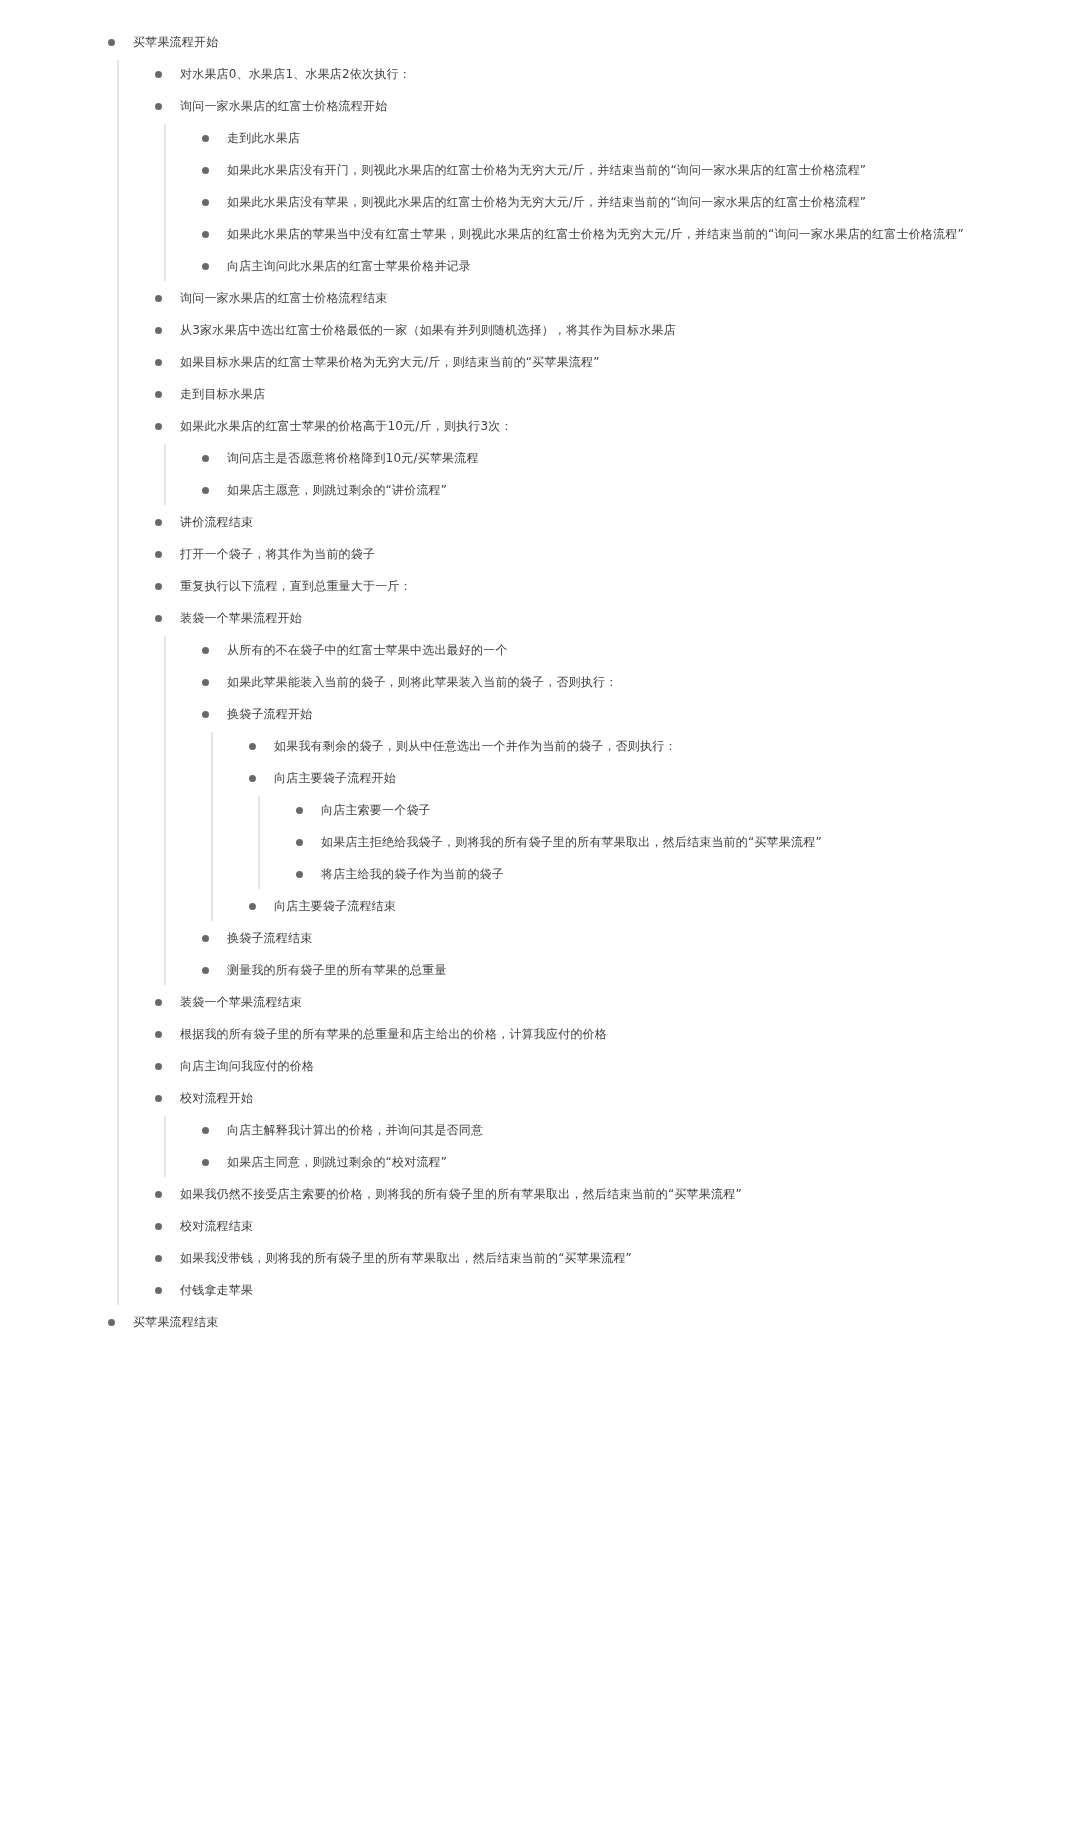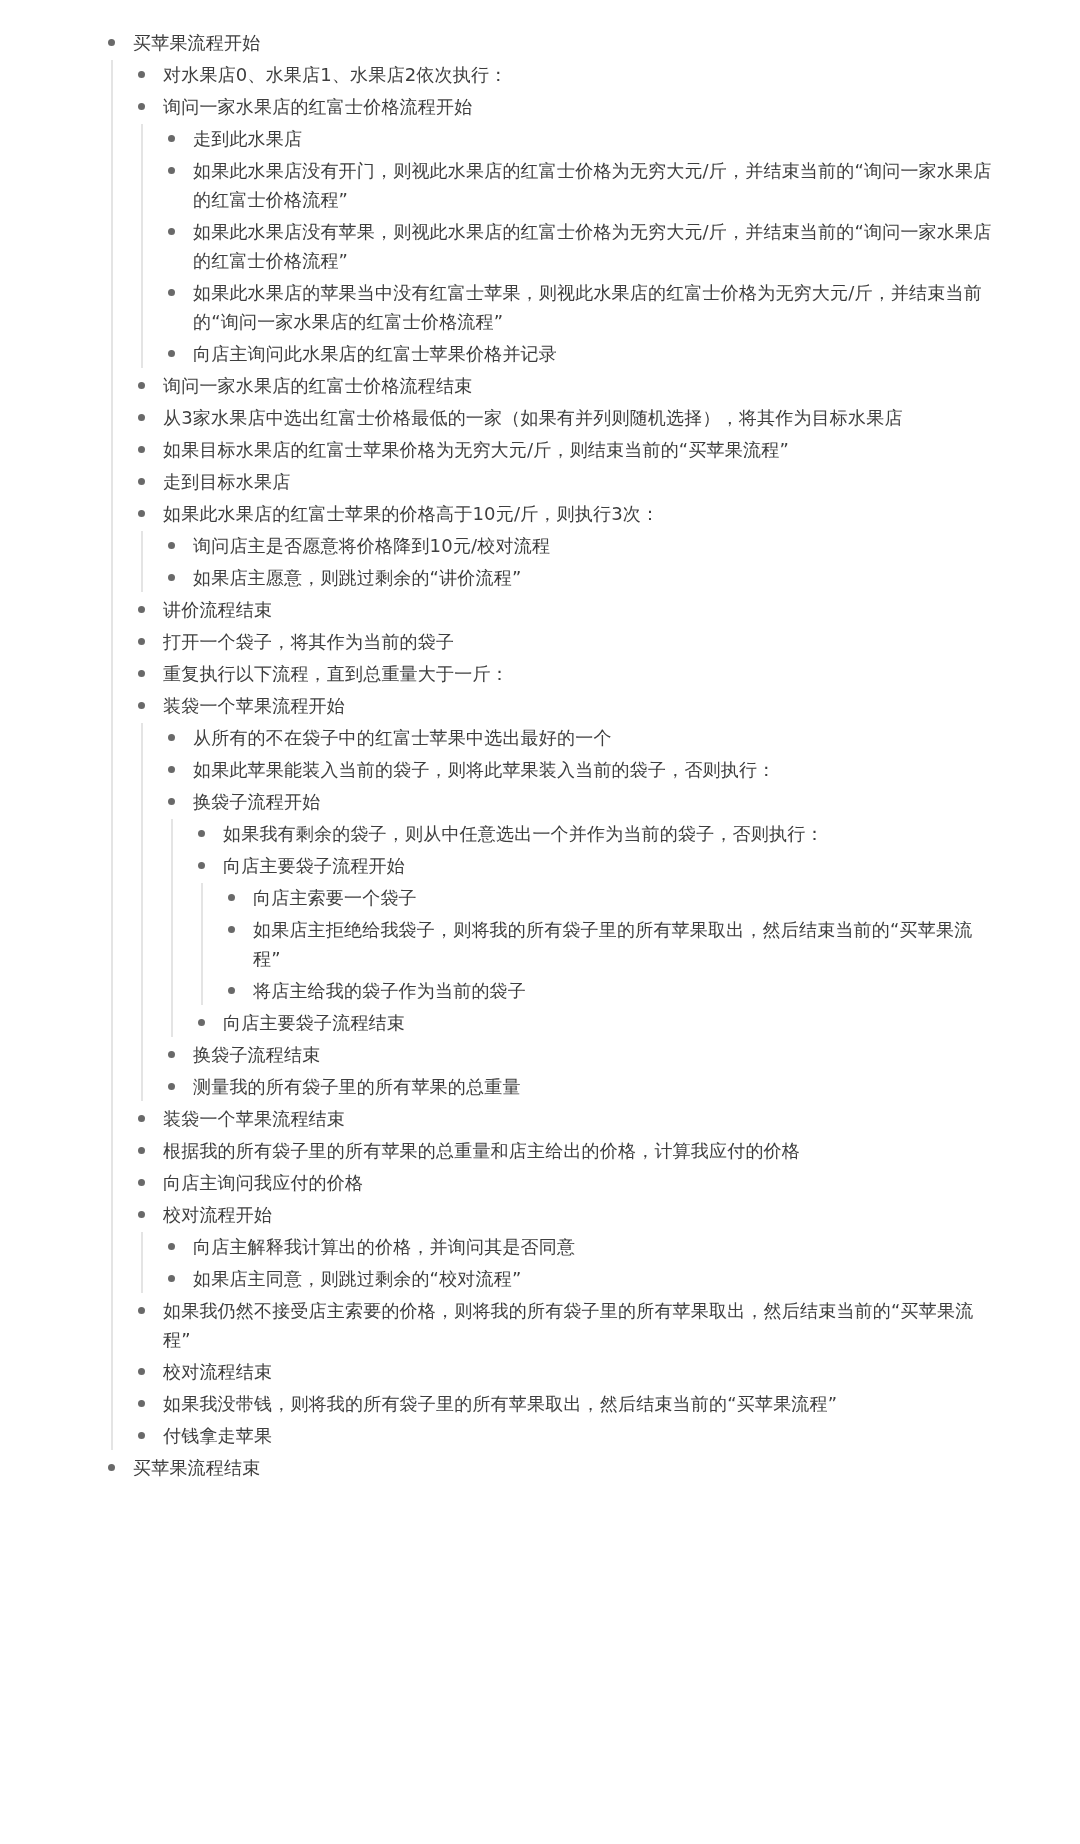--- a/index.html
+++ b/index.html
@@ -10,44 +10,44 @@
   }
   html,body{margin:0;padding:0;}
   body{
     width:1080px;height:1844px;overflow:hidden;background:var(--bg);
     font-family:"DejaVu Sans","Liberation Sans",sans-serif;
     color:var(--text);
   }
   .outline{
     padding:25px 0 0 108px;
     width:886px;
-    font-size:18px;
+    font-size:12px;
   }
   .node{}
   .row{
     display:flex;
     align-items:flex-start;
     margin:3px 0;
     line-height:29px;
   }
   .dot{
     flex:0 0 auto;
     width:7px;height:7px;
     border-radius:50%;
     background:var(--bullet);
     margin:11px 18px 0 0;
   }
   .txt{
     flex:1 1 auto;
     letter-spacing:0.2px;
   }
   .children{
-    margin-left:3px;
+    margin-left:9px;
     border-left:2px solid var(--guide);
-    padding-left:25px;
+    padding-left:36px;
   }
 </style>
 </head>
 <body>
 
 <div class="outline">
     <div class="node">
       <div class="row">
         <span class="dot"></span>
         <span class="txt">买苹果流程开始</span>
@@ -125,21 +125,21 @@
           <div class="row">
             <span class="dot"></span>
             <span class="txt">如果此水果店的红富士苹果的价格高于10元/斤，则执行3次：</span>
           </div>
         </div>
         <div class="node">
           <div class="children">
             <div class="node">
               <div class="row">
                 <span class="dot"></span>
-                <span class="txt">询问店主是否愿意将价格降到10元/校对流程</span>
+                <span class="txt">询问店主是否愿意将价格降到10元/买苹果流程</span>
               </div>
             </div>
             <div class="node">
               <div class="row">
                 <span class="dot"></span>
                 <span class="txt">如果店主愿意，则跳过剩余的“讲价流程”</span>
               </div>
             </div>
           </div>
         </div>

